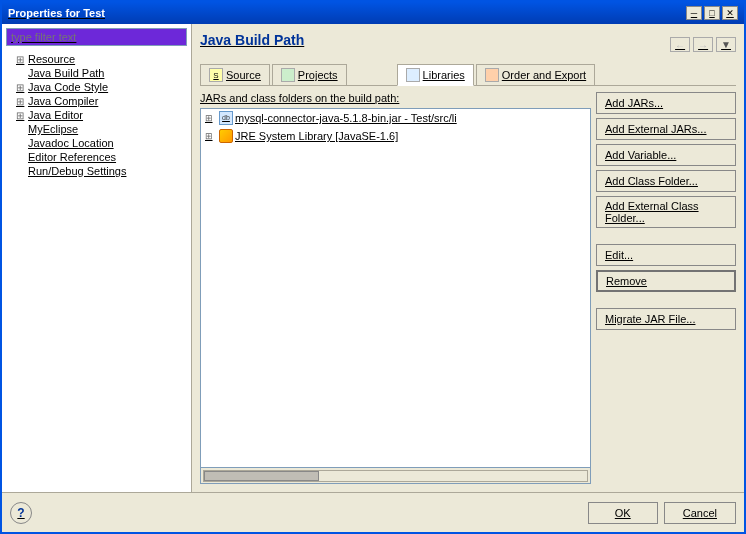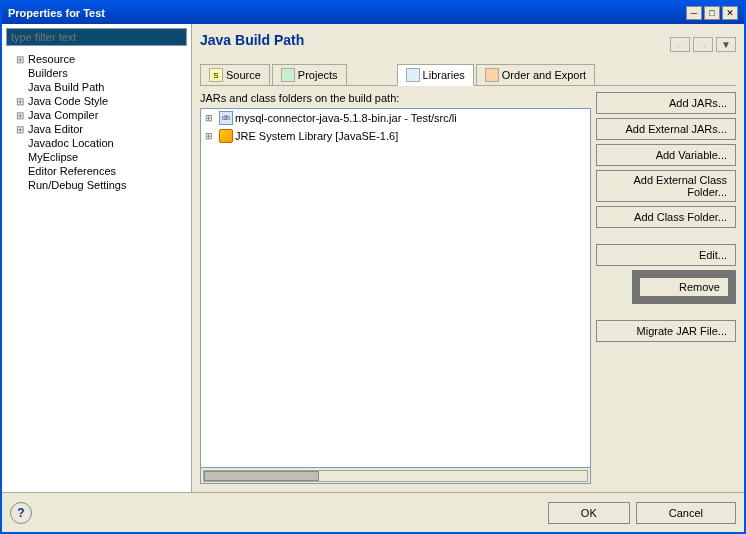--- a/index.html
+++ b/index.html
@@ -12,20 +12,21 @@
       overflow: hidden;
     }
 
     .window {
       width: 746px;
       height: 534px;
       border: 2px solid #0054e3;
       background: #ece9d8;
       display: flex;
       flex-direction: column;
+      text-decoration: underline;
     }
 
     .title-bar {
       background: linear-gradient(to bottom, #0054e3, #003cb3);
       color: white;
       padding: 3px 6px;
       display: flex;
       align-items: center;
       justify-content: space-between;
       height: 22px;
@@ -72,21 +73,21 @@
       flex-shrink: 0;
     }
 
     .filter-input {
       margin: 4px;
       padding: 2px 4px;
       border: 1px solid #7f9db9;
       font-size: 11px;
       color: #aaa;
       width: calc(100% - 8px);
-      background: #0c4a6e;
+      background: #6d28d9;
     }
 
     .tree-area {
       flex: 1;
       overflow-y: auto;
       overflow-x: hidden;
       padding: 2px 0;
     }
 
     .tree-item {
@@ -256,27 +257,26 @@
       width: 140px;
       flex-shrink: 0;
     }
 
     .action-btn {
       padding: 3px 8px;
       background: #ece9d8;
       border: 1px solid #888;
       cursor: pointer;
       font-size: 11px;
-      text-align: right;
+      text-align: left;
       min-height: 22px;
     }
 
     .action-btn.highlighted {
-      border: 8px solid #737373;
-      margin-left: 36px;
+      border: 2px solid #737373;
     }
 
     .spacer {
       height: 8px;
     }
 
     
     .bottom-bar {
       border-top: 1px solid #aca899;
       padding: 6px 8px;
@@ -302,21 +302,21 @@
       justify-content: center;
       color: #003399;
     }
 
     .ok-cancel {
       display: flex;
       gap: 6px;
     }
 
     .ok-cancel-btn {
-      padding: 3px 32px;
+      padding: 3px 18px;
       background: #ece9d8;
       border: 1px solid #888;
       cursor: pointer;
       font-size: 11px;
       min-width: 70px;
       min-height: 22px;
     }
 
     .main-panel-wrapper {
       flex: 1;
@@ -397,45 +397,41 @@
 
     <div class="sidebar">
       <input class="filter-input" type="text" placeholder="type filter text" style="">
       <div class="tree-area">
         <div class="tree-item indent1">
           <span class="tree-expand">⊞</span>
           <span>Resource</span>
         </div>
         <div class="tree-item indent1">
           <span class="tree-expand"> </span>
-          <span>Builders</span>
-        </div>
-        <div class="tree-item indent1">
-          <span class="tree-expand"> </span>
           <span>Java Build Path</span>
         </div>
         <div class="tree-item indent1">
           <span class="tree-expand">⊞</span>
           <span>Java Code Style</span>
         </div>
         <div class="tree-item indent1">
           <span class="tree-expand">⊞</span>
           <span>Java Compiler</span>
         </div>
         <div class="tree-item indent1">
           <span class="tree-expand">⊞</span>
           <span>Java Editor</span>
         </div>
         <div class="tree-item indent1">
           <span class="tree-expand"> </span>
+          <span>MyEclipse</span>
+        </div>
+        <div class="tree-item indent1">
+          <span class="tree-expand"> </span>
           <span>Javadoc Location</span>
-        </div>
-        <div class="tree-item indent1">
-          <span class="tree-expand"> </span>
-          <span>MyEclipse</span>
         </div>
         <div class="tree-item indent1">
           <span class="tree-expand"> </span>
           <span>Editor References</span>
         </div>
         <div class="tree-item indent1">
           <span class="tree-expand"> </span>
           <span>Run/Debug Settings</span>
         </div>
       </div>
@@ -490,22 +486,22 @@
             <div class="h-scrollbar">
               <div class="h-scrollbar-thumb"></div>
             </div>
           </div>
         </div>
 
         <div class="button-panel">
           <button class="action-btn">Add JARs...</button>
           <button class="action-btn">Add External JARs...</button>
           <button class="action-btn">Add Variable...</button>
+          <button class="action-btn">Add Class Folder...</button>
           <button class="action-btn">Add External Class Folder...</button>
-          <button class="action-btn">Add Class Folder...</button>
           <div class="spacer"></div>
           <button class="action-btn">Edit...</button>
           <button class="action-btn highlighted">Remove</button>
           <div class="spacer"></div>
           <button class="action-btn">Migrate JAR File...</button>
         </div>
       </div>
     </div>
   </div>
 

